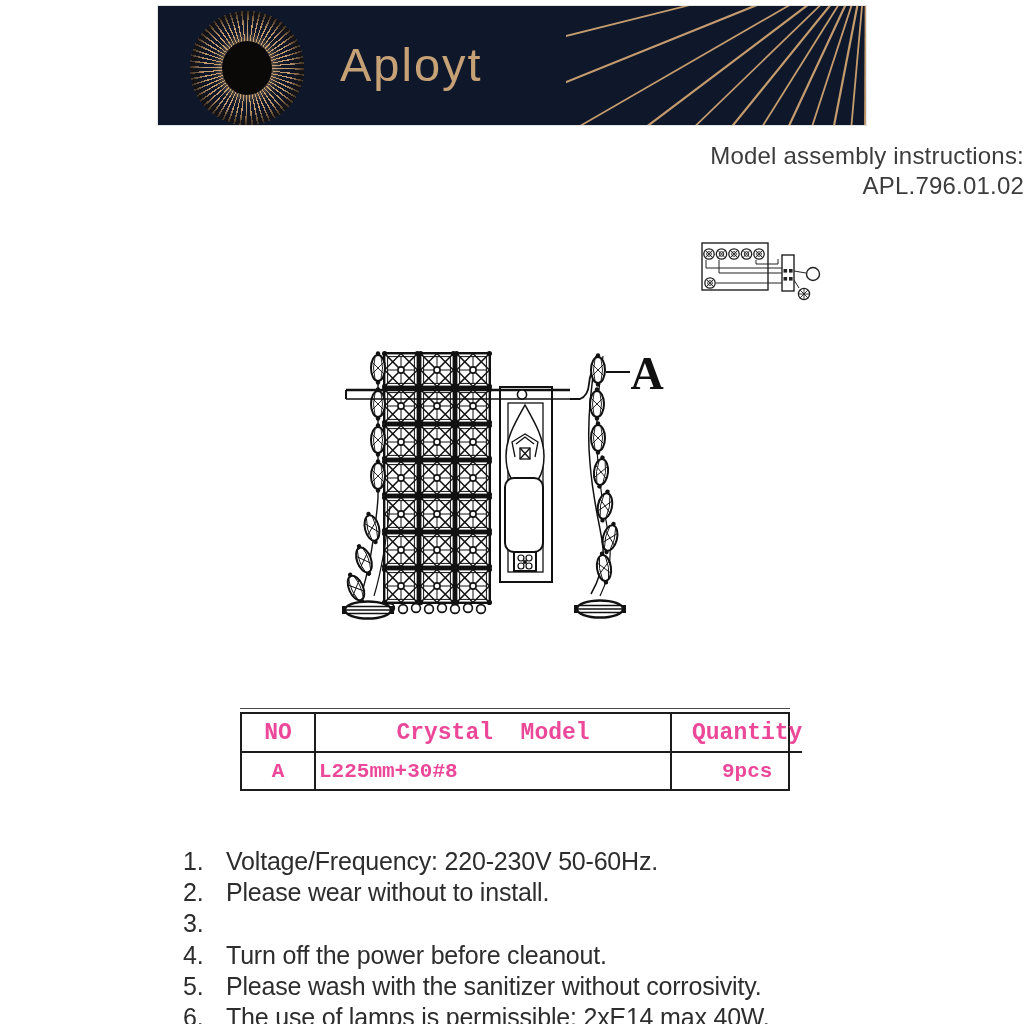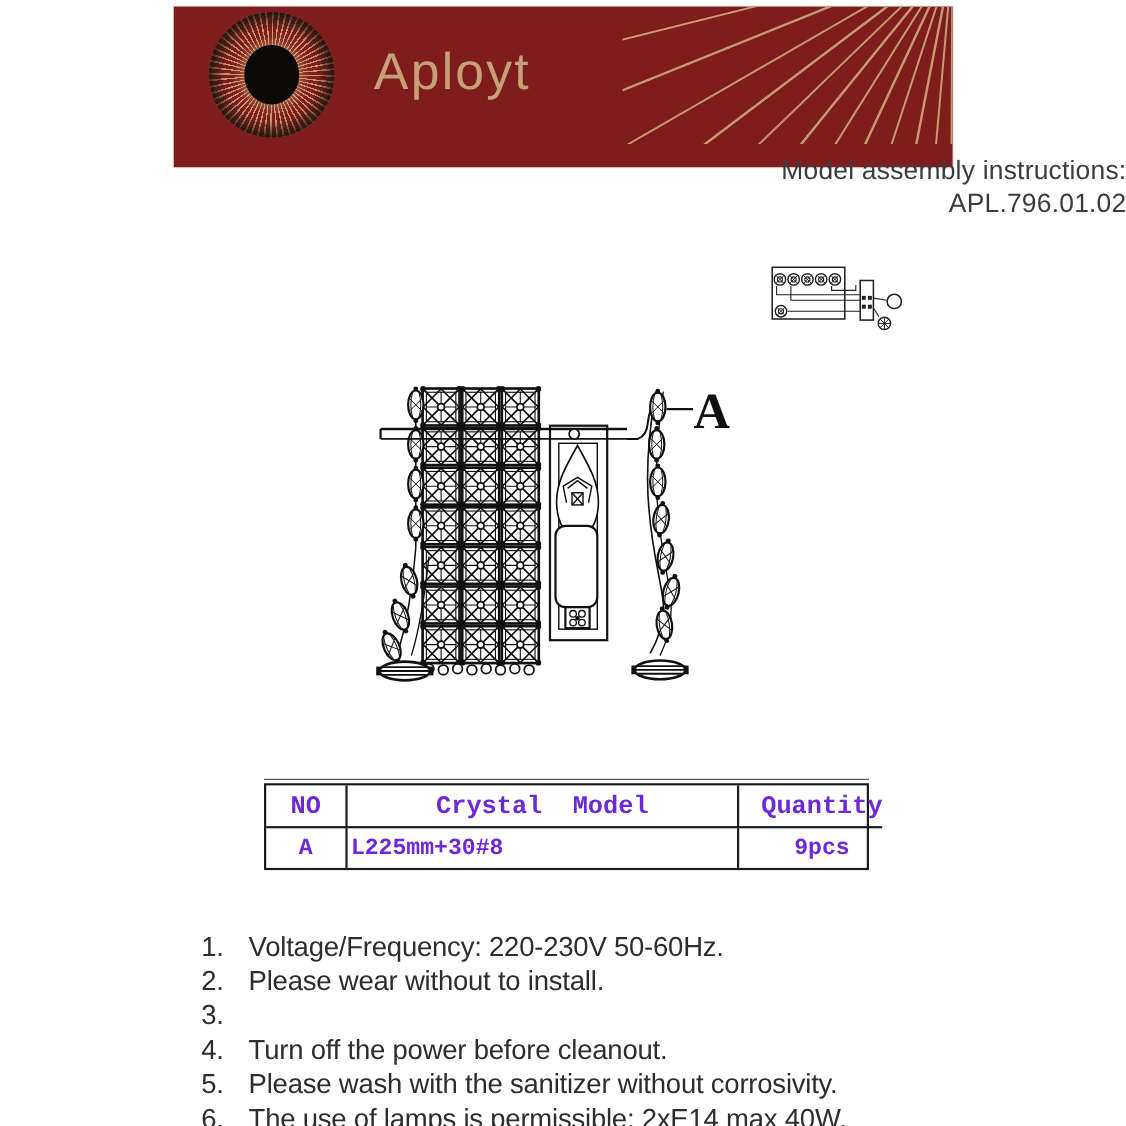--- a/index.html
+++ b/index.html
@@ -1,21 +1,21 @@
 <!DOCTYPE html>
 <html><head>
 <meta charset="utf-8">
 <style>
   html,body{margin:0;padding:0;background:#ffffff;}
   .page{position:relative;width:1024px;height:1024px;background:#fff;overflow:hidden;
         font-family:"Liberation Sans",sans-serif;color:#2e2e2e;}
 
   
-  .banner{position:absolute;left:158px;top:6px;width:708px;height:146px;
-          background:#7f1d1d;overflow:hidden;box-shadow:0 0 0 1px #3a3a3a22;}
+  .banner{position:absolute;left:158px;top:6px;width:708px;height:119px;
+          background:#0f172a;overflow:hidden;box-shadow:0 0 0 1px #3a3a3a22;}
   .sunburst{position:absolute;left:32px;top:5px;width:114px;height:114px;border-radius:50%;
             background:repeating-conic-gradient(#c59c6e 0deg 1.8deg,rgba(0,0,0,0) 1.8deg 6deg);}
   .sunburst::before{content:"";position:absolute;inset:0;border-radius:50%;
             background:radial-gradient(circle,rgba(22,17,13,0) 52%,rgba(22,17,13,.95) 74%);}
   .sunburst::after{content:"";position:absolute;left:50%;top:50%;transform:translate(-50%,-50%);
             width:50px;height:54px;border-radius:50%;background:#0b0908;
             box-shadow:0 0 10px 3px rgba(216,178,122,.55);}
   .brand{position:absolute;left:182px;top:0;height:125px;line-height:118px;
          font-size:47px;font-weight:400;letter-spacing:2px;color:#c6a176;}
   .rays{position:absolute;right:0;top:0;}
@@ -25,21 +25,21 @@
          font-size:24px;line-height:30px;color:#3c3c3c;letter-spacing:.2px;}
 
   
   .wiring{position:absolute;left:690px;top:233px;}
   .lamp{position:absolute;left:338px;top:338px;}
 
   
   .ptable{position:absolute;left:240px;top:712px;width:550px;height:79px;
           border:2px solid #1c1c1c;box-sizing:border-box;display:grid;
           grid-template-columns:74px 356px 1fr;grid-template-rows:39px 1fr;
-          font-family:"Liberation Mono",monospace;font-weight:700;color:#6d28d9;}
+          font-family:"Liberation Mono",monospace;font-weight:700;color:#ec4899;}
   .ptable::before{content:"";position:absolute;left:-2px;top:-6px;width:550px;height:1px;background:#4a4a4a;}
   .pcell{border-right:2px solid #1c1c1c;border-bottom:2px solid #1c1c1c;
          display:flex;align-items:center;justify-content:center;white-space:pre;}
   .pcell.last{border-right:none;padding-left:20px;}
   .pcell.bot{border-bottom:none;}
   .pcell.hdr{font-size:23px;}
   .pcell.dat{font-size:21px;}
   .pcell.left{justify-content:flex-start;padding-left:3px;}
 
   

